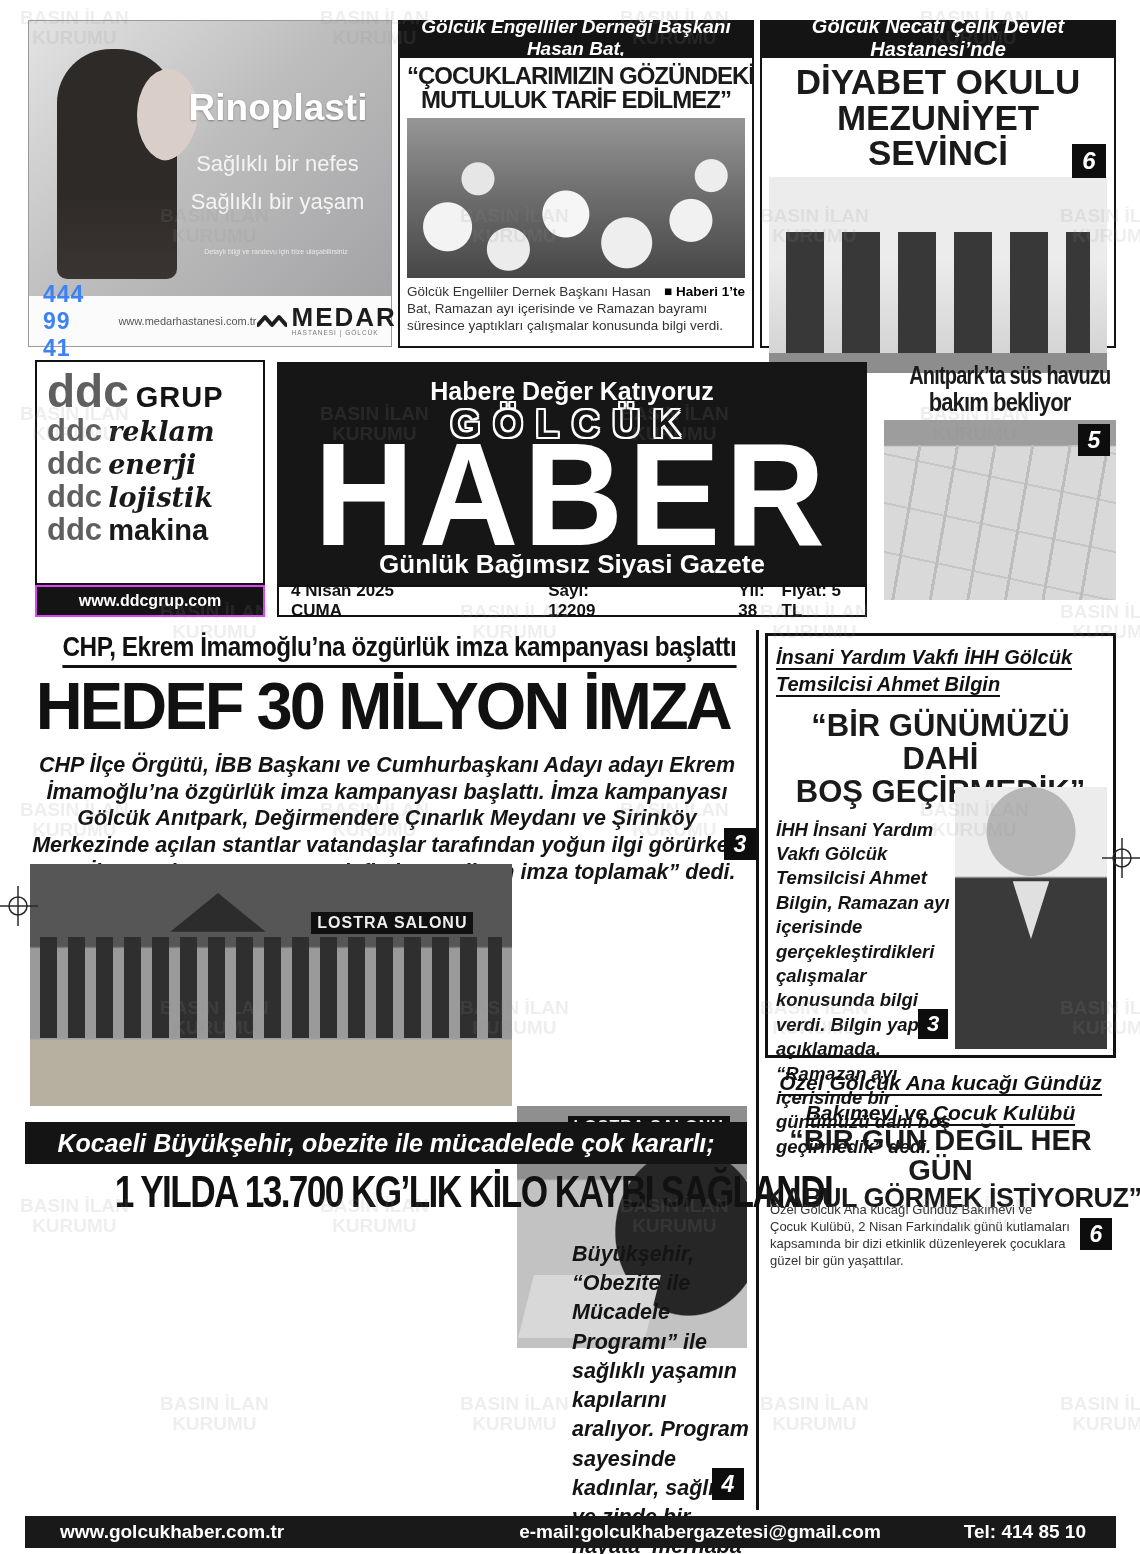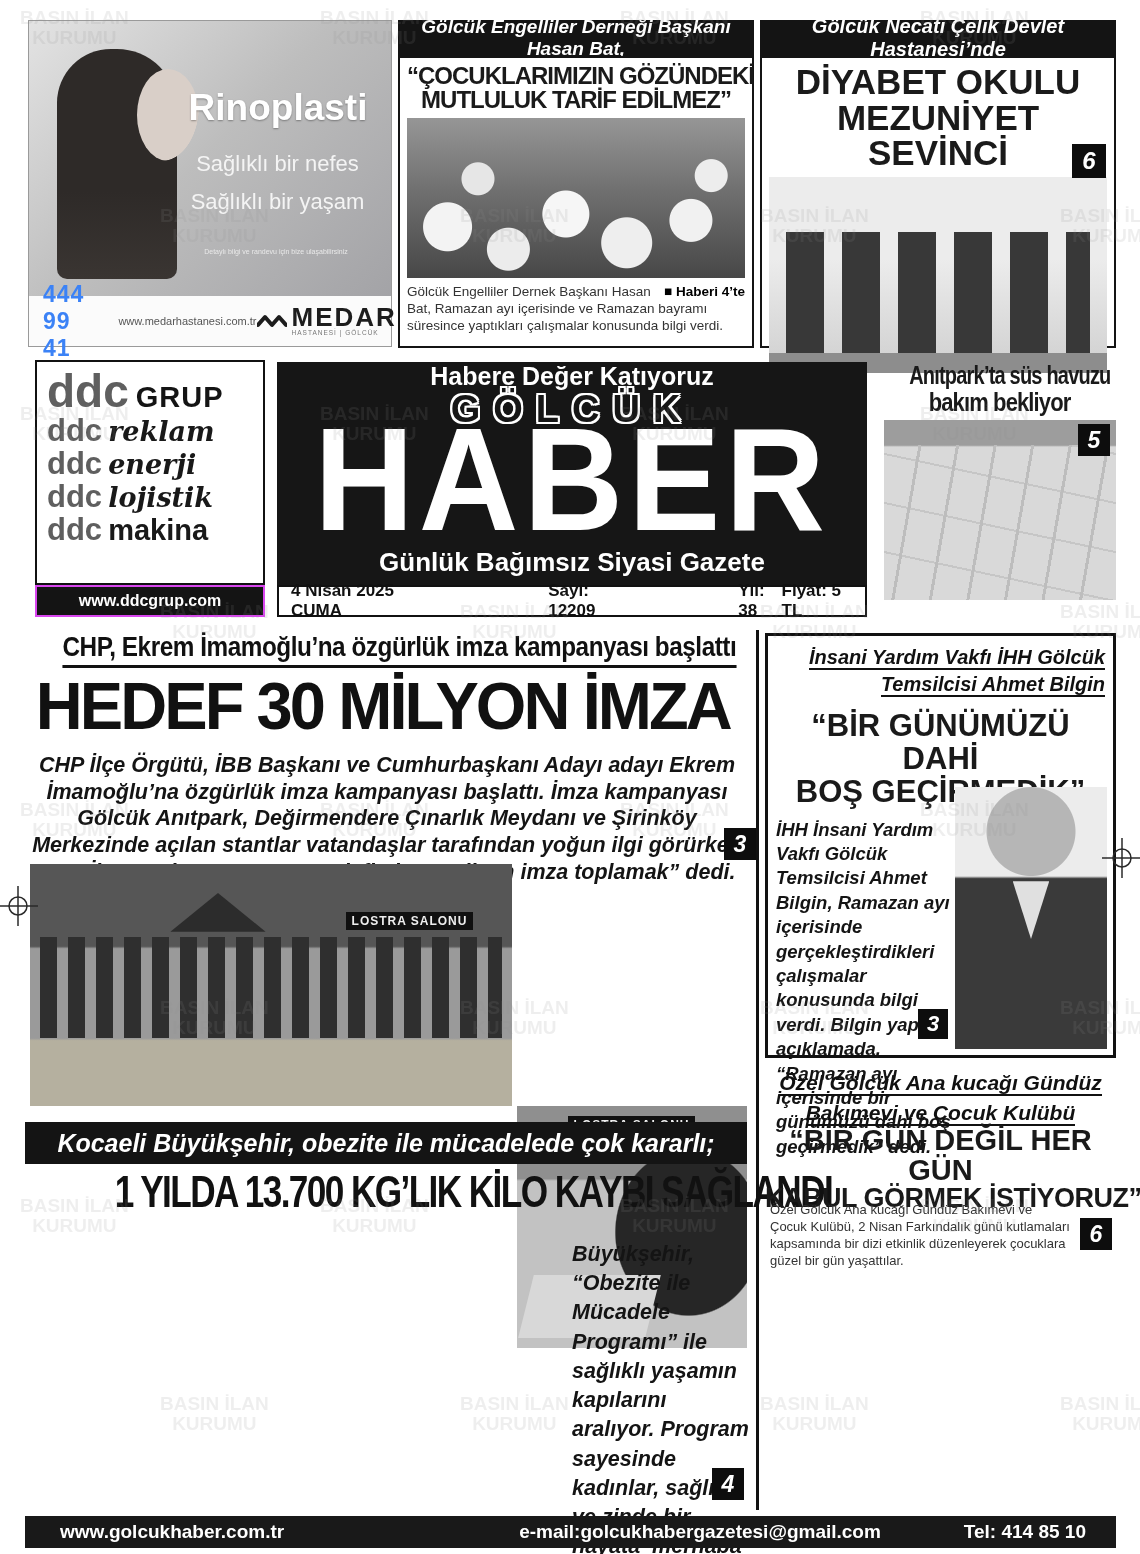--- a/index.html
+++ b/index.html
@@ -9,21 +9,21 @@
   .fit{display:inline-block;white-space:nowrap;transform-origin:center;}
   .kbar{background:#141414;color:#fff;font-style:italic;font-weight:bold;text-align:center;
         display:flex;align-items:center;justify-content:center;}
   .box{border:2px solid #141414;background:#fff;box-sizing:border-box;}
   .badge{position:absolute;background:#0d0d0d;color:#fff;font-style:italic;font-weight:800;
          display:flex;align-items:center;justify-content:center;z-index:3;}
   .headline{font-weight:900;color:#1a1a1a;text-align:center;line-height:1.02;}
   .underlined{border-bottom:3px solid #111;padding-bottom:2px;}
   .photo{position:relative;overflow:hidden;background:#b9b9b9;}
   .photo-sign{position:absolute;background:#101010;color:#eee;font-weight:bold;
-              font-size:12px;padding:2px 6px;letter-spacing:1px;}
+              font-size:16px;padding:2px 6px;letter-spacing:1px;}
 
   
   .ad-medar{left:28px;top:20px;width:362px;height:325px;border:1px solid #9a9a9a;
             background:linear-gradient(135deg,#e3e3e3 0%,#bdbdbd 45%,#9f9fa3 100%);}
   .medar-visual{position:absolute;left:0;top:0;width:52%;height:85%;}
   .medar-visual::before{content:"";position:absolute;left:28px;top:28px;width:120px;height:230px;
         background:linear-gradient(180deg,#2e2a28 0 62%,#3a3532 100%);border-radius:54px 60px 10px 10px;}
   .medar-visual::after{content:"";position:absolute;left:108px;top:48px;width:62px;height:92px;
         background:radial-gradient(ellipse at 40% 40%,#d9cfc8 0 70%,rgba(0,0,0,0) 71%);border-radius:50%;}
   .medar-title{position:absolute;right:18px;top:66px;width:190px;text-align:center;color:#fff;
@@ -67,21 +67,21 @@
   .ddc-top .ddc-mark{font-size:46px;}
   .ddc-grup{font-size:29px;font-weight:900;color:#141414;letter-spacing:1px;}
   .ddc-row{display:flex;align-items:baseline;gap:6px;margin-top:1px;}
   .ddc-row .ddc-mark{font-size:31px;}
   .ddc-word{font-family:"DejaVu Serif",serif;font-style:italic;font-weight:bold;font-size:27px;color:#191919;}
   .ddc-row.makina .ddc-word{font-family:"Liberation Sans",sans-serif;font-style:normal;font-weight:900;font-size:29px;}
   .ddc-webbar{left:35px;top:585px;width:230px;height:32px;border:2px solid #d946ef;background:#141414;color:#fff;
       font-weight:bold;font-size:16px;display:flex;align-items:center;justify-content:center;box-sizing:border-box;}
   .mast{left:277px;top:362px;width:590px;height:223px;background:#161616;color:#fff;text-align:center;
       display:flex;flex-direction:column;}
-  .mast-tag-top{font-size:25px;font-weight:bold;padding-top:0;}
+  .mast-tag-top{font-size:25px;font-weight:bold;padding-top:15px;}
   .mast-golcuk{font-size:38px;font-weight:900;letter-spacing:13px;line-height:.9;color:#161616;margin-top:1px;
       text-shadow:-2px -2px 0 #fff,2px -2px 0 #fff,-2px 2px 0 #fff,2px 2px 0 #fff,-2px 0 0 #fff,2px 0 0 #fff,0 -2px 0 #fff,0 2px 0 #fff;}
   .mast-haber{font-size:138px;font-weight:900;line-height:.78;letter-spacing:5px;transform:scaleY(1.06);}
   .mast-tag-bottom{font-size:26px;font-weight:bold;padding-bottom:7px;margin-top:auto;}
   .datebar{left:277px;top:585px;width:590px;height:32px;border:2px solid #111;background:#fff;box-sizing:border-box;
       display:flex;align-items:center;font-size:17px;font-weight:bold;}
   .datebar span:nth-child(1){margin-left:12px;}
   .datebar span:nth-child(2){margin-left:120px;}
   .datebar span:nth-child(3){margin-left:110px;}
   .datebar span:nth-child(4){margin-left:auto;margin-right:10px;}
@@ -113,21 +113,21 @@
 
   
   .obz-kbar{left:25px;top:1122px;width:722px;height:42px;font-size:25px;}
   .obz-headline{left:25px;top:1170px;width:722px;text-align:center;}
   .obz-headline .fit{font-size:44px;font-weight:900;letter-spacing:-2px;transform:scaleX(.8);line-height:1;}
   .obz-text{left:572px;top:1240px;width:178px;font-size:21.5px;font-weight:bold;font-style:italic;line-height:1.36;color:#141414;}
 
   
   .ihh-box{left:765px;top:633px;width:351px;height:425px;border:3px solid #111;box-sizing:border-box;
       background:#fff;padding:8px 8px 6px;}
-  .ihh-kicker{text-align:right;font-size:20px;font-weight:800;font-style:italic;line-height:1.35;}
+  .ihh-kicker{text-align:left;font-size:20px;font-weight:800;font-style:italic;line-height:1.35;}
   .ihh-kicker span{border-bottom:2.5px solid #111;}
   .ihh-headline{margin-top:12px;font-size:31px;line-height:1.06;}
   .ihh-body{margin-top:9px;width:192px;font-size:18.5px;font-weight:bold;font-style:italic;line-height:1.32;color:#141414;}
   .ph-portrait{position:absolute;right:6px;bottom:6px;width:152px;height:262px;
       background:radial-gradient(circle at 50% 17%,#b6b6b6 0 44px,rgba(0,0,0,0) 45px),
                  linear-gradient(180deg,#ececec 0 34%,#3a3a3a 35% 100%);}
   .ph-portrait::before{content:"";position:absolute;left:38%;top:36%;width:24%;height:22%;background:#e0e0e0;
       clip-path:polygon(0 0,100% 0,50% 100%);}
   .bak-kicker{left:765px;top:1068px;width:351px;text-align:center;font-size:21px;font-weight:800;font-style:italic;line-height:1.45;}
   .bak-kicker span{border-bottom:2.5px solid #111;}
@@ -170,21 +170,21 @@
 
   <div class="abs art-balloons">
     <div class="kbar tk-bar">Gölcük Engelliler Derneği Başkanı Hasan Bat,</div>
     <div class="box tk-box">
       <div class="headline" style="font-size:24px;">
         <span class="fit" style="letter-spacing:-1px;">“ÇOCUKLARIMIZIN GÖZÜNDEKİ</span><br>
         <span class="fit" style="letter-spacing:-1px;">MUTLULUK TARİF EDİLMEZ”</span>
       </div>
       <div class="photo ph-balloons"></div>
       <div class="caption">
-        <span class="pref">■ Haberi 4’te</span>
+        <span class="pref">■ Haberi 1’te</span>
         <span>Gölcük Engelliler Dernek Başkanı Hasan Bat,  Ramazan ayı içerisinde ve Ramazan bayramı süresince yaptıkları çalışmalar konusunda bilgi verdi.</span>
       </div>
     </div>
   </div>
 
   <div class="abs art-diyabet">
     <div class="kbar tk-bar" style="font-size:20px;">Gölcük Necati Çelik Devlet Hastanesi’nde</div>
     <div class="box tk-box">
       <div class="headline" style="font-size:35px;">
         <span>DİYABET OKULU</span><br>

